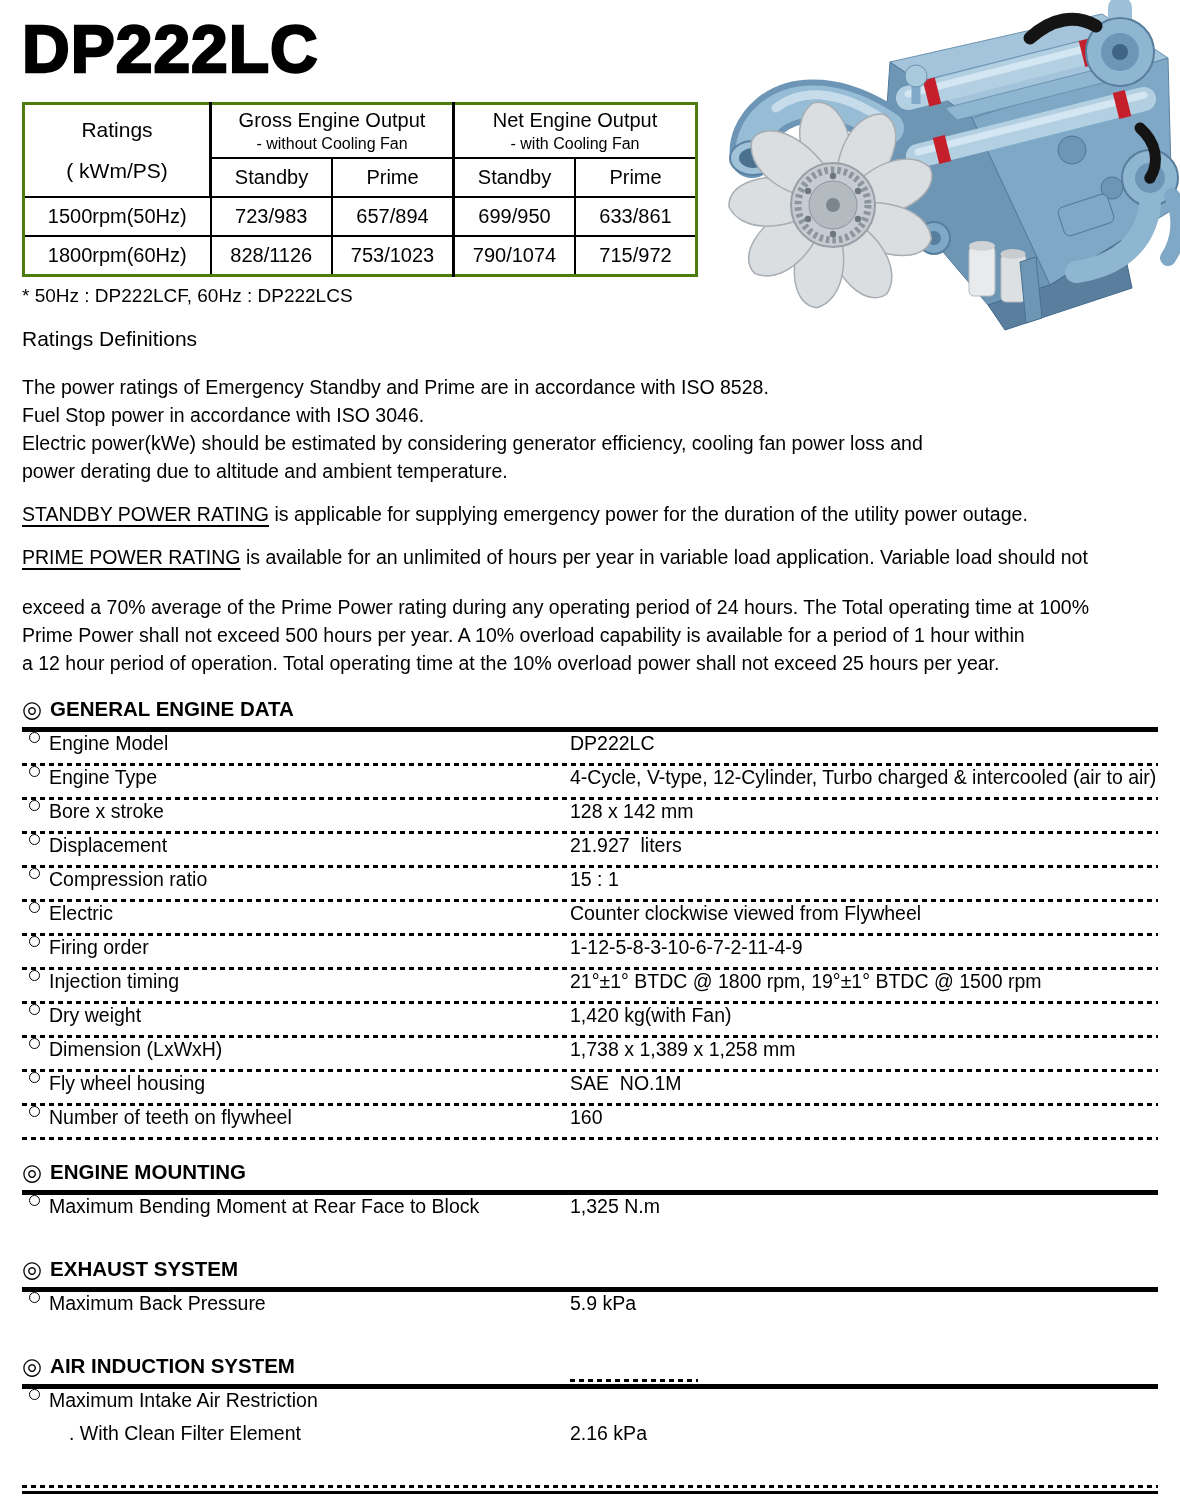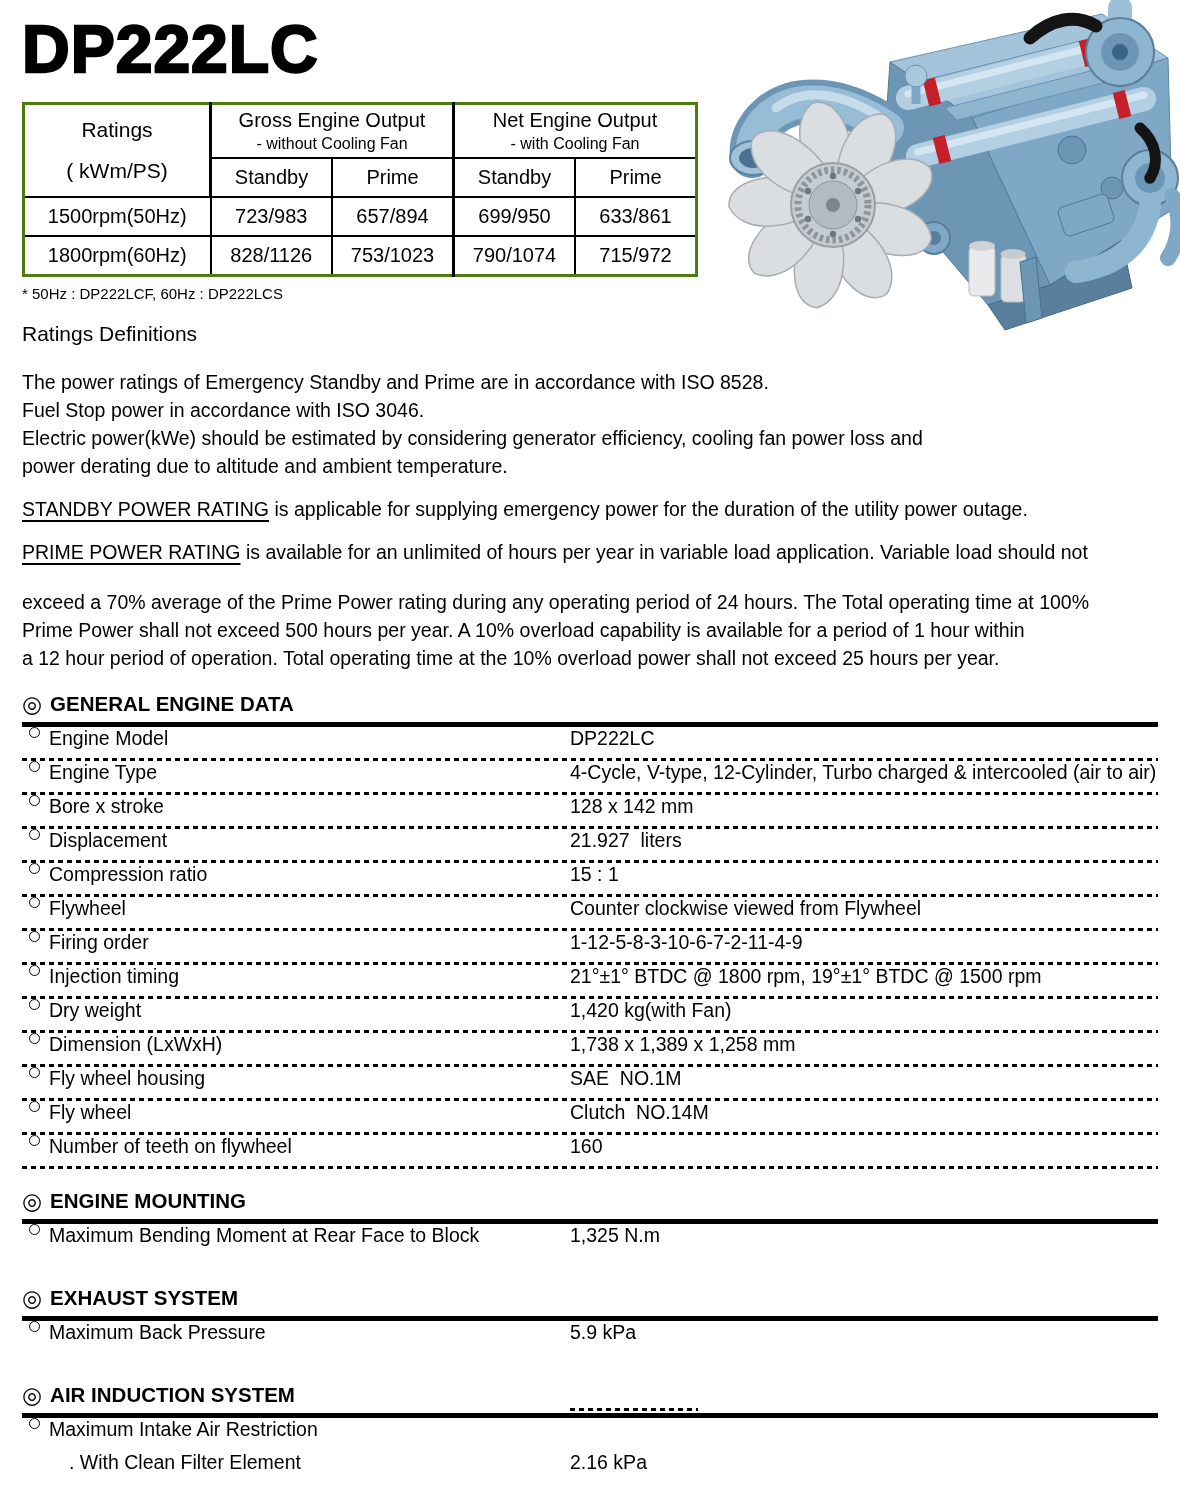--- a/index.html
+++ b/index.html
@@ -20,21 +20,21 @@
   table.ratings th, table.ratings td{border:2px solid #000;text-align:center;padding:0;
                 font-weight:normal;}
   .corner{width:184px;font-size:21px;font-weight:bold;border-right-width:3px !important;}
   .corner .sub{margin-top:17px;}
   .ghead{height:52px;font-size:20px;}
   .ghead .sub{font-size:16px;margin-top:3px;}
   .bl3{border-left-width:3px !important;}
   .shead{height:37px;font-size:20px;}
   .dcell{height:37px;font-size:20px;}
   .rlabel{font-size:20px;}
-  .footnote{font-size:15px;margin-top:8px;}
+  .footnote{font-size:19px;margin-top:8px;}
 
   
   .defs-h{font-size:21px;font-weight:normal;margin-top:20px;}
   .para{font-size:19.5px;line-height:28px;margin:5px 0 0 0;}
   .para.gap{margin-top:15px;}
   .ulead{text-decoration:underline;text-decoration-thickness:2px;text-underline-offset:4px;}
   .lines{white-space:pre-line;display:block;margin-top:22px;}
 
   
   .section{margin-top:20px;}
@@ -228,21 +228,21 @@
           <span class="lbl">Displacement</span>
           <span class="val">21.927  liters</span>
         </div>
       <div class="drow dotted">
           <span class="bullet"></span>
           <span class="lbl">Compression ratio</span>
           <span class="val">15 : 1</span>
         </div>
       <div class="drow dotted">
           <span class="bullet"></span>
-          <span class="lbl">Flywheel</span>
+          <span class="lbl">Electric</span>
           <span class="val">Counter clockwise viewed from Flywheel</span>
         </div>
       <div class="drow dotted">
           <span class="bullet"></span>
           <span class="lbl">Firing order</span>
           <span class="val">1-12-5-8-3-10-6-7-2-11-4-9</span>
         </div>
       <div class="drow dotted">
           <span class="bullet"></span>
           <span class="lbl">Injection timing</span>
@@ -255,25 +255,20 @@
         </div>
       <div class="drow dotted">
           <span class="bullet"></span>
           <span class="lbl">Dimension (LxWxH)</span>
           <span class="val">1,738 x 1,389 x 1,258 mm</span>
         </div>
       <div class="drow dotted">
           <span class="bullet"></span>
           <span class="lbl">Fly wheel housing</span>
           <span class="val">SAE  NO.1M</span>
-        </div>
-      <div class="drow dotted">
-          <span class="bullet"></span>
-          <span class="lbl">Fly wheel</span>
-          <span class="val">Clutch  NO.14M</span>
         </div>
       <div class="drow dotted">
           <span class="bullet"></span>
           <span class="lbl">Number of teeth on flywheel</span>
           <span class="val">160</span>
         </div>
     </div>
   </div>
 
   <div class="section">

